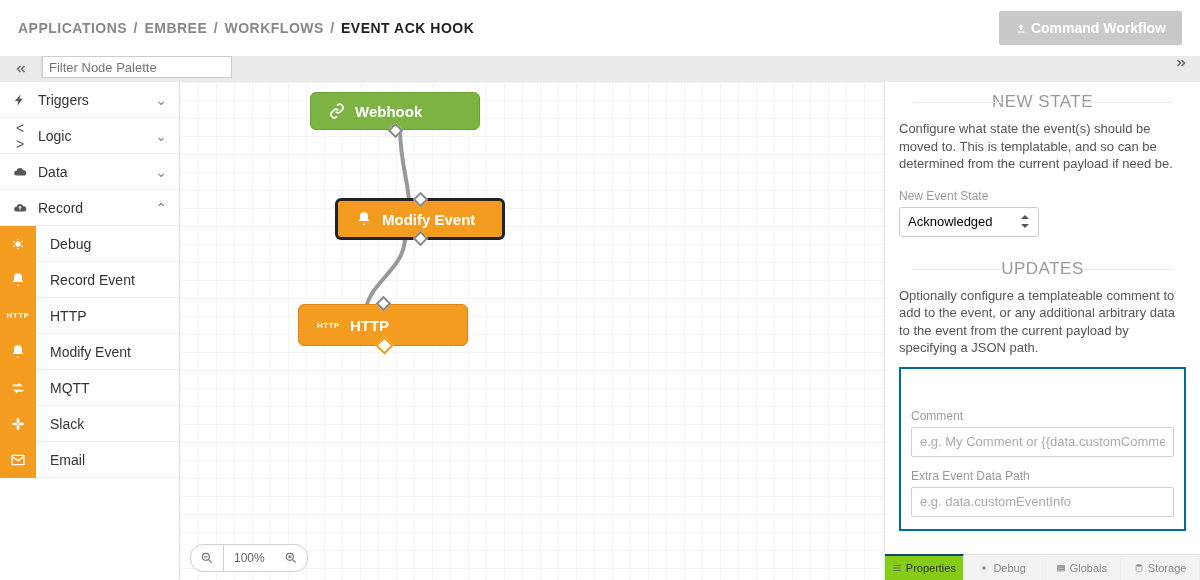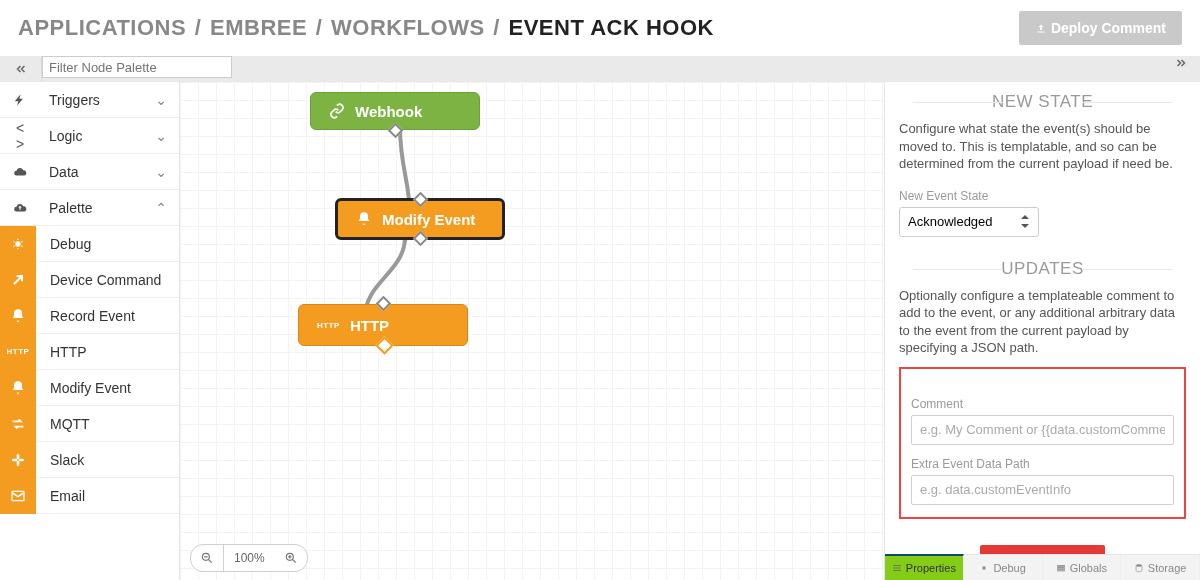--- a/index.html
+++ b/index.html
@@ -1,39 +1,39 @@
 <!DOCTYPE html>
 <html><head>
 <meta charset="utf-8">
 <style>
   * { box-sizing: border-box; margin: 0; padding: 0; }
   body { font-family: -apple-system, "Helvetica Neue", Arial, sans-serif; font-size: 14px; color: #333; background: #fff; width: 1200px; height: 580px; overflow: hidden; position: relative; }
   
   
   .header { height: 56px; display: flex; align-items: center; justify-content: space-between; padding: 0 18px; }
-  .breadcrumb { font-size: 22px; font-weight: 700; color: #888; letter-spacing: .5px; }
+  .breadcrumb { font-size: 14px; font-weight: 700; color: #888; letter-spacing: .5px; }
   .breadcrumb .sep { color: #888; margin: 0 2px; }
   .breadcrumb .current { color: #222; }
   .deploy-btn { background: #c9c9c9; color: #fff; border: none; padding: 9px 16px; font-size: 14px; font-weight: 600; border-radius: 2px; cursor: default; }
   .deploy-btn svg { vertical-align: -2px; margin-right: 4px; }
 
   
   .collapse-row { height: 26px; background: #eaeaea; display: flex; align-items: flex-start; }
   .collapse-left { width: 42px; height: 26px; display: flex; align-items: center; justify-content: center; border-right: 1px solid #ddd; color: #666; cursor: pointer; }
   .filter-input { flex: 0 0 138px; height: 22px; margin: 0 0 0 0; border: 1px solid #ccc; padding: 0 6px; font-size: 13px; color: #666; }
   .collapse-right { margin-left: auto; width: 28px; text-align: center; color: #666; cursor: pointer; padding-right: 10px;}
   
   
   .main { display: flex; height: 498px; }
   .sidebar { width: 180px; border-right: 1px solid #e5e5e5; background: #fff; }
   .canvas-wrap { flex: 1; position: relative; background-image: linear-gradient(#f3f3f3 1px, transparent 1px), linear-gradient(90deg, #f3f3f3 1px, transparent 1px); background-size: 18px 18px; }
   .rightpanel { width: 316px; border-left: 1px solid #e5e5e5; background: #fff; display: flex; flex-direction: column; }
 
   
-  .cat { height: 36px; display: flex; align-items: center; padding: 0 12px; border-bottom: 1px solid #eee; color: #333; font-weight: 500; cursor: pointer; gap: 11px; }
+  .cat { height: 36px; display: flex; align-items: center; padding: 0 12px; border-bottom: 1px solid #eee; color: #333; font-weight: 500; cursor: pointer; }
   .cat .caret { margin-left: auto; color: #888; }
   .cat svg, .cat .glyph { width: 16px; text-align:center; margin-right: 10px; color: #555; }
   .glyph { display:inline-block; font-size:14px; }
   .item { height: 36px; display: flex; align-items: center; border-bottom: 1px solid #eee; cursor: pointer; }
   .item .iconbox { width: 36px; height: 36px; background: #f39c1f; display: flex; align-items: center; justify-content: center; color: #fff; }
   .item .lbl { padding-left: 14px; color: #333; }
   .item .iconbox svg { width: 16px; height: 16px; }
 
   
   .node { position: absolute; border-radius: 6px; color: #fff; display: flex; align-items: center; padding: 16px 18px; font-weight: 600; font-size: 15px; }
@@ -58,21 +58,21 @@
   .section-title { text-align: center; font-size: 17px; color: #9a9a9a; letter-spacing: .5px; margin: 10px 0 8px; position: relative; }
   .section-title::before, .section-title::after { content:""; position:absolute; top:50%; width:90px; border-top:1px solid #e8e8e8; }
   .section-title::before { left: 14px; } .section-title::after { right: 14px; }
   .rp-body { padding: 0 14px; font-size: 13px; color: #555; overflow-y:auto; flex:1; }
   .rp-body p { line-height: 1.35; margin-bottom: 10px; }
   .field-label { font-size: 12px; color: #9a9a9a; margin: 16px 0 4px; }
   .select-wrap { position: relative; }
   .select-wrap select { width: 140px; height: 30px; border: 1px solid #ccc; border-radius: 3px; padding: 0 8px; font-size: 13px; background:#fff; appearance:none; -webkit-appearance:none; }
   .select-wrap::after { content:""; position:absolute; left:122px; top:8px; width:0; height:0; border-left:4px solid transparent; border-right:4px solid transparent; border-bottom:4px solid #555; }
   .select-wrap::before { content:""; position:absolute; left:122px; top:17px; width:0; height:0; border-left:4px solid transparent; border-right:4px solid transparent; border-top:4px solid #555; }
-  .highlight-box { border: 2px solid #ef4444; padding: 12px 10px 12px; margin-top: 6px; }
+  .highlight-box { border: 2px solid #0369a1; padding: 24px 10px 12px; margin-top: 6px; }
   .text-input { width: 100%; height: 30px; border: 1px solid #d0d0d0; border-radius: 2px; padding: 0 8px; font-size: 13px; color:#666; }
   .text-input::placeholder { color:#aaa; }
   .delete-btn { display:block; margin: 26px auto 10px; background:#e53935; color:#fff; border:none; padding: 10px 16px; font-weight:600; border-radius:2px; cursor:pointer; }
   .delete-btn svg { vertical-align:-2px; margin-right:4px; }
 
   
   .rp-tabs { height: 26px; border-top: 1px solid #e5e5e5; display:flex; }
   .rp-tab { flex:1; display:flex; align-items:center; justify-content:center; font-size:11px; color:#888; border-right:1px solid #eee; cursor:pointer; gap:4px;}
   .rp-tab.active { background:#84cc16; color:#333; border-top:2px solid #0c4a6e; margin-top:-1px; box-shadow: 0 -2px 0 #fff; }
   .rp-tab:not(.active){ background:#f3f3f3; }
@@ -89,21 +89,21 @@
     <span class="sep">/</span>
     <span>EMBREE</span>
     <span class="sep">/</span>
     <span>WORKFLOWS</span>
     <span class="sep">/</span>
     <span class="current">EVENT ACK HOOK</span>
   </div>
   <button class="deploy-btn">
     <svg width="12" height="12" viewBox="0 0 24 24" fill="currentColor">
         <path d="M12 3l5 5h-3v6h-4V8H7l5-5zm-7 14h14v2H5v-2z"></path>
-      </svg><span>Deploy Comment</span>
+      </svg><span>Command Workflow</span>
   </button>
 </div>
 
 <div class="collapse-row">
   <div class="collapse-left">
     <svg width="14" height="12" viewBox="0 0 24 24" fill="none" stroke="currentColor" stroke-width="3">
         <path d="M11 18l-6-6 6-6M19 18l-6-6 6-6"></path>
       </svg>
   </div>
   <input class="filter-input" placeholder="Filter Node Palette" style="">
@@ -134,40 +134,32 @@
           <path d="M19 18H6a4 4 0 010-8 6 6 0 0111.5-1A4.5 4.5 0 0119 18z"></path>
         </svg>
       <span>Data</span>
       <span class="caret">⌄</span>
     </div>
     <div class="cat">
       <svg viewBox="0 0 24 24" width="14" height="14" fill="#555">
           <path d="M19 18H6a4 4 0 010-8 6 6 0 0111.5-1A4.5 4.5 0 0119 18z"></path>
           <path fill="#fff" d="M12 8l3 3h-2v4h-2v-4H9l3-3z"></path>
         </svg>
-      <span>Palette</span>
+      <span>Record</span>
       <span class="caret">⌃</span>
     </div>
 
     <div class="item">
       <div class="iconbox">
           <svg viewBox="0 0 24 24" fill="#fff">
             <circle cx="12" cy="12" r="4"></circle>
             <path stroke="#fff" stroke-width="2" d="M12 4v2M12 18v2M5 8l2 1M19 8l-2 1M5 16l2-1M19 16l-2-1"></path>
           </svg>
         </div>
       <span class="lbl">Debug</span>
-    </div>
-    <div class="item">
-      <div class="iconbox">
-          <svg viewBox="0 0 24 24" fill="none" stroke="#fff" stroke-width="3">
-            <path d="M6 18L18 6M10 6h8v8"></path>
-          </svg>
-        </div>
-      <span class="lbl">Device Command</span>
     </div>
     <div class="item">
       <div class="iconbox">
           <svg viewBox="0 0 24 24" fill="#fff">
             <path d="M12 2a6 6 0 00-6 6v4l-2 3h16l-2-3V8a6 6 0 00-6-6zM10 19a2 2 0 004 0h-4z"></path>
           </svg>
         </div>
       <span class="lbl">Record Event</span>
     </div>
     <div class="item">

